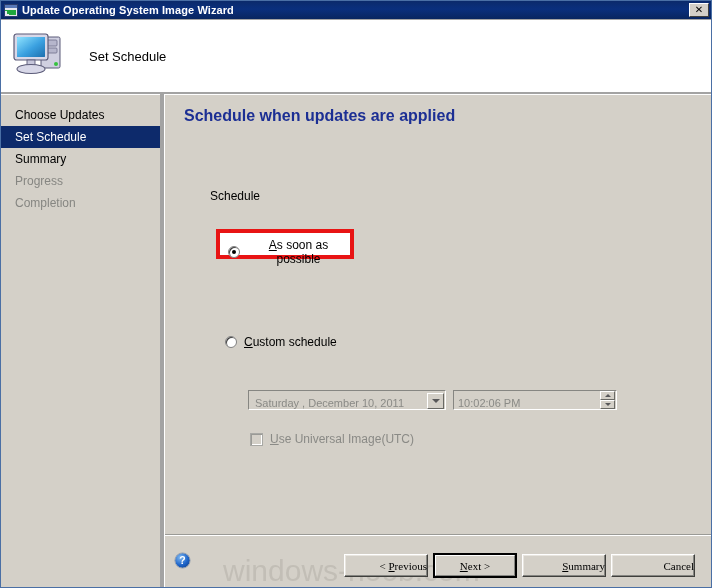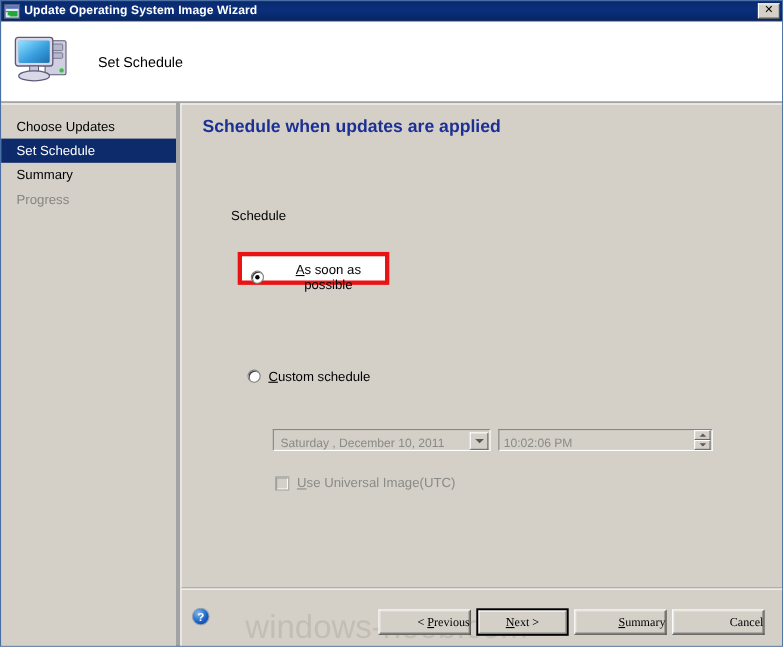--- a/index.html
+++ b/index.html
@@ -170,21 +170,21 @@
     border-right-color: #696965; border-bottom-color: #696965;
     display: flex; align-items: center; justify-content: center;
     flex: none;
   }
   .caret-down {
     width: 0; height: 0;
     border-left: 4px solid transparent;
     border-right: 4px solid transparent;
     border-top: 4px solid #58585a;
   }
-  #time-field { left: 288px; top: 295px; width: 195px; }
+  #time-field { left: 288px; top: 295px; width: 164px; }
   #time-text {
     flex: 1; padding-left: 4px;
     font-size: 11px; color: #8a8a86; white-space: nowrap;
   }
   #time-spinner {
     width: 15px; height: 18px; margin-right: 1px;
     display: flex; flex-direction: column; flex: none;
   }
   .spin-btn {
     flex: 1; background: #d4d0c8;
@@ -300,20 +300,21 @@
       </svg>
     </div>
     <div id="header-title">Set Schedule</div>
   </div>
 
   <div id="sidebar">
     <div class="nav-item">Choose Updates</div>
     <div class="nav-item active">Set Schedule</div>
     <div class="nav-item">Summary</div>
     <div class="nav-item disabled">Progress</div>
+    <div class="nav-item disabled">Completion</div>
   </div>
 
   <div id="content">
 
     <div id="page-heading">Schedule when updates are applied</div>
 
     <div id="schedule-label">Schedule</div>
 
     <div id="asap-highlight">
       <div id="asap-row">

